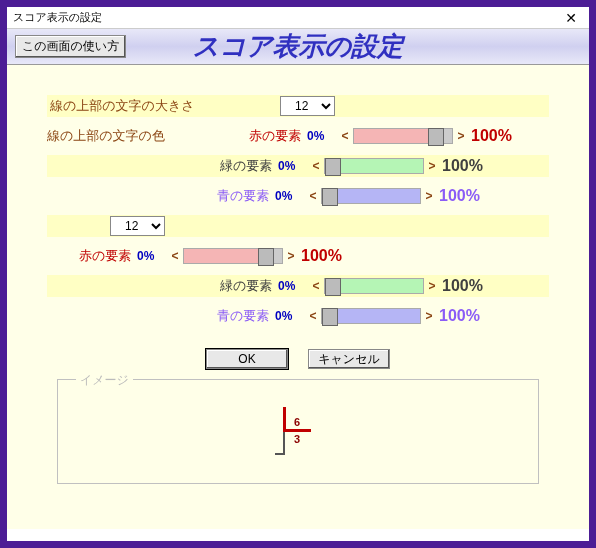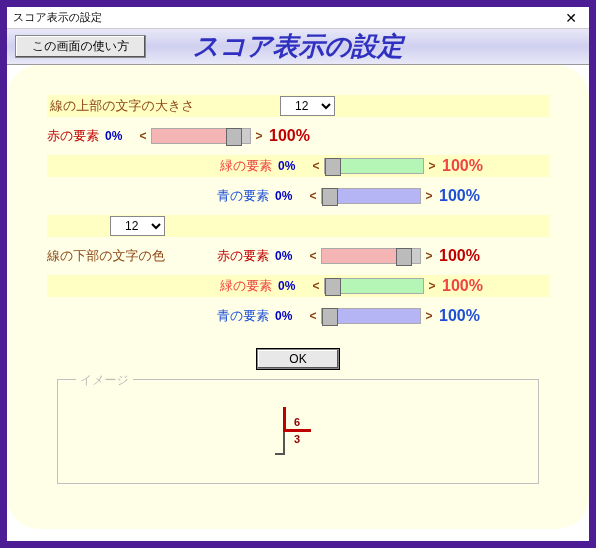--- a/index.html
+++ b/index.html
@@ -35,61 +35,60 @@
 .header-area {
   background: linear-gradient(#e8e8f8, #d0d0f0, #e8e8f8);
   border-bottom: 1px solid #999;
   padding: 6px 8px;
   display: flex;
   align-items: center;
   position: relative;
 }
 .help-btn {
   font-size: 12px;
-  padding: 2px 16px;
+  padding: 2px 6px;
   background: #e8e8e8;
   border: 1px solid #888;
   box-shadow: inset -1px -1px 0 #555, inset 1px 1px 0 #fff;
   cursor: pointer;
 }
 .big-title {
   position: absolute;
   left: 0; right: 0;
   text-align: center;
   font-family: "HGP行書体","MS Mincho",serif;
   font-size: 26px;
   font-style: italic;
   color: #3030c0;
   font-weight: bold;
   pointer-events: none;
 }
 .content {
   background: #ffffe8;
   padding: 30px 40px 20px 40px;
   height: calc(100% - 22px - 48px);
-  border-radius: 32px;
 }
 .row {
   display: flex;
   align-items: center;
   margin-bottom: 8px;
   height: 22px;
 }
 .label-col {
   width: 170px;
   color: #8b4513;
   font-size: 13px;
 }
 .comp-col {
   width: 58px;
   font-size: 13px;
 }
-.red-txt { color: #c00000; }
-.green-txt { color: #ef4444; }
-.blue-txt { color: #1d4ed8; }
+.red-txt { color: #c00000; margin-left: 32px; }
+.green-txt { color: #404040; }
+.blue-txt { color: #8b5cf6; }
 .select-box {
   border: 1px solid #888;
   background: #fff;
   padding: 1px 10px;
   font-size: 12px;
   width: 55px;
   margin-left: 60px;
 }
 .pct-left {
   width: 32px;
@@ -237,20 +236,21 @@
   <div class="content">
 
     <div class="row row-highlight">
       <span class="label-col">線の上部の文字の大きさ</span>
       <select class="select-box">
         <option>12</option>
       </select>
     </div>
 
     <div class="row">
+      <span class="label-col">線の上部の文字の色</span>
       <span class="comp-col red-txt">赤の要素</span>
       <span class="pct-left">0%</span>
       <span class="lt">&lt;</span>
       <div class="slider">
         <div class="slider-fill fill-red" style="width:78%"></div>
         <div class="slider-thumb" style="left:76%"></div>
       </div>
       <span class="gt">&gt;</span>
       <span class="pct-right red-txt">100%</span>
     </div>
@@ -281,21 +281,20 @@
       <span class="pct-right blue-txt">100%</span>
     </div>
 
     <div class="row row-highlight">
       <select class="select-box">
         <option>12</option>
       </select>
     </div>
 
     <div class="row">
-      <span class="label-col">線の下部の文字の色</span>
       <span class="comp-col red-txt">赤の要素</span>
       <span class="pct-left">0%</span>
       <span class="lt">&lt;</span>
       <div class="slider">
         <div class="slider-fill fill-red" style="width:78%"></div>
         <div class="slider-thumb" style="left:76%"></div>
       </div>
       <span class="gt">&gt;</span>
       <span class="pct-right red-txt">100%</span>
     </div>
@@ -321,20 +320,21 @@
       <div class="slider">
         <div class="slider-fill fill-blue" style="width:100%"></div>
         <div class="slider-thumb" style="left:0%"></div>
       </div>
       <span class="gt">&gt;</span>
       <span class="pct-right blue-txt">100%</span>
     </div>
 
     <div class="buttons-row">
       <button class="dlg-btn default">OK</button>
+      <button class="dlg-btn">キャンセル</button>
     </div>
 
     <div class="image-fieldset">
       <span class="image-legend">イメージ</span>
       <div class="preview">
         <div class="stem"></div>
         <div class="vbar"></div>
         <div class="hbar"></div>
         <div class="foot"></div>
         <span class="n-top">6</span>

